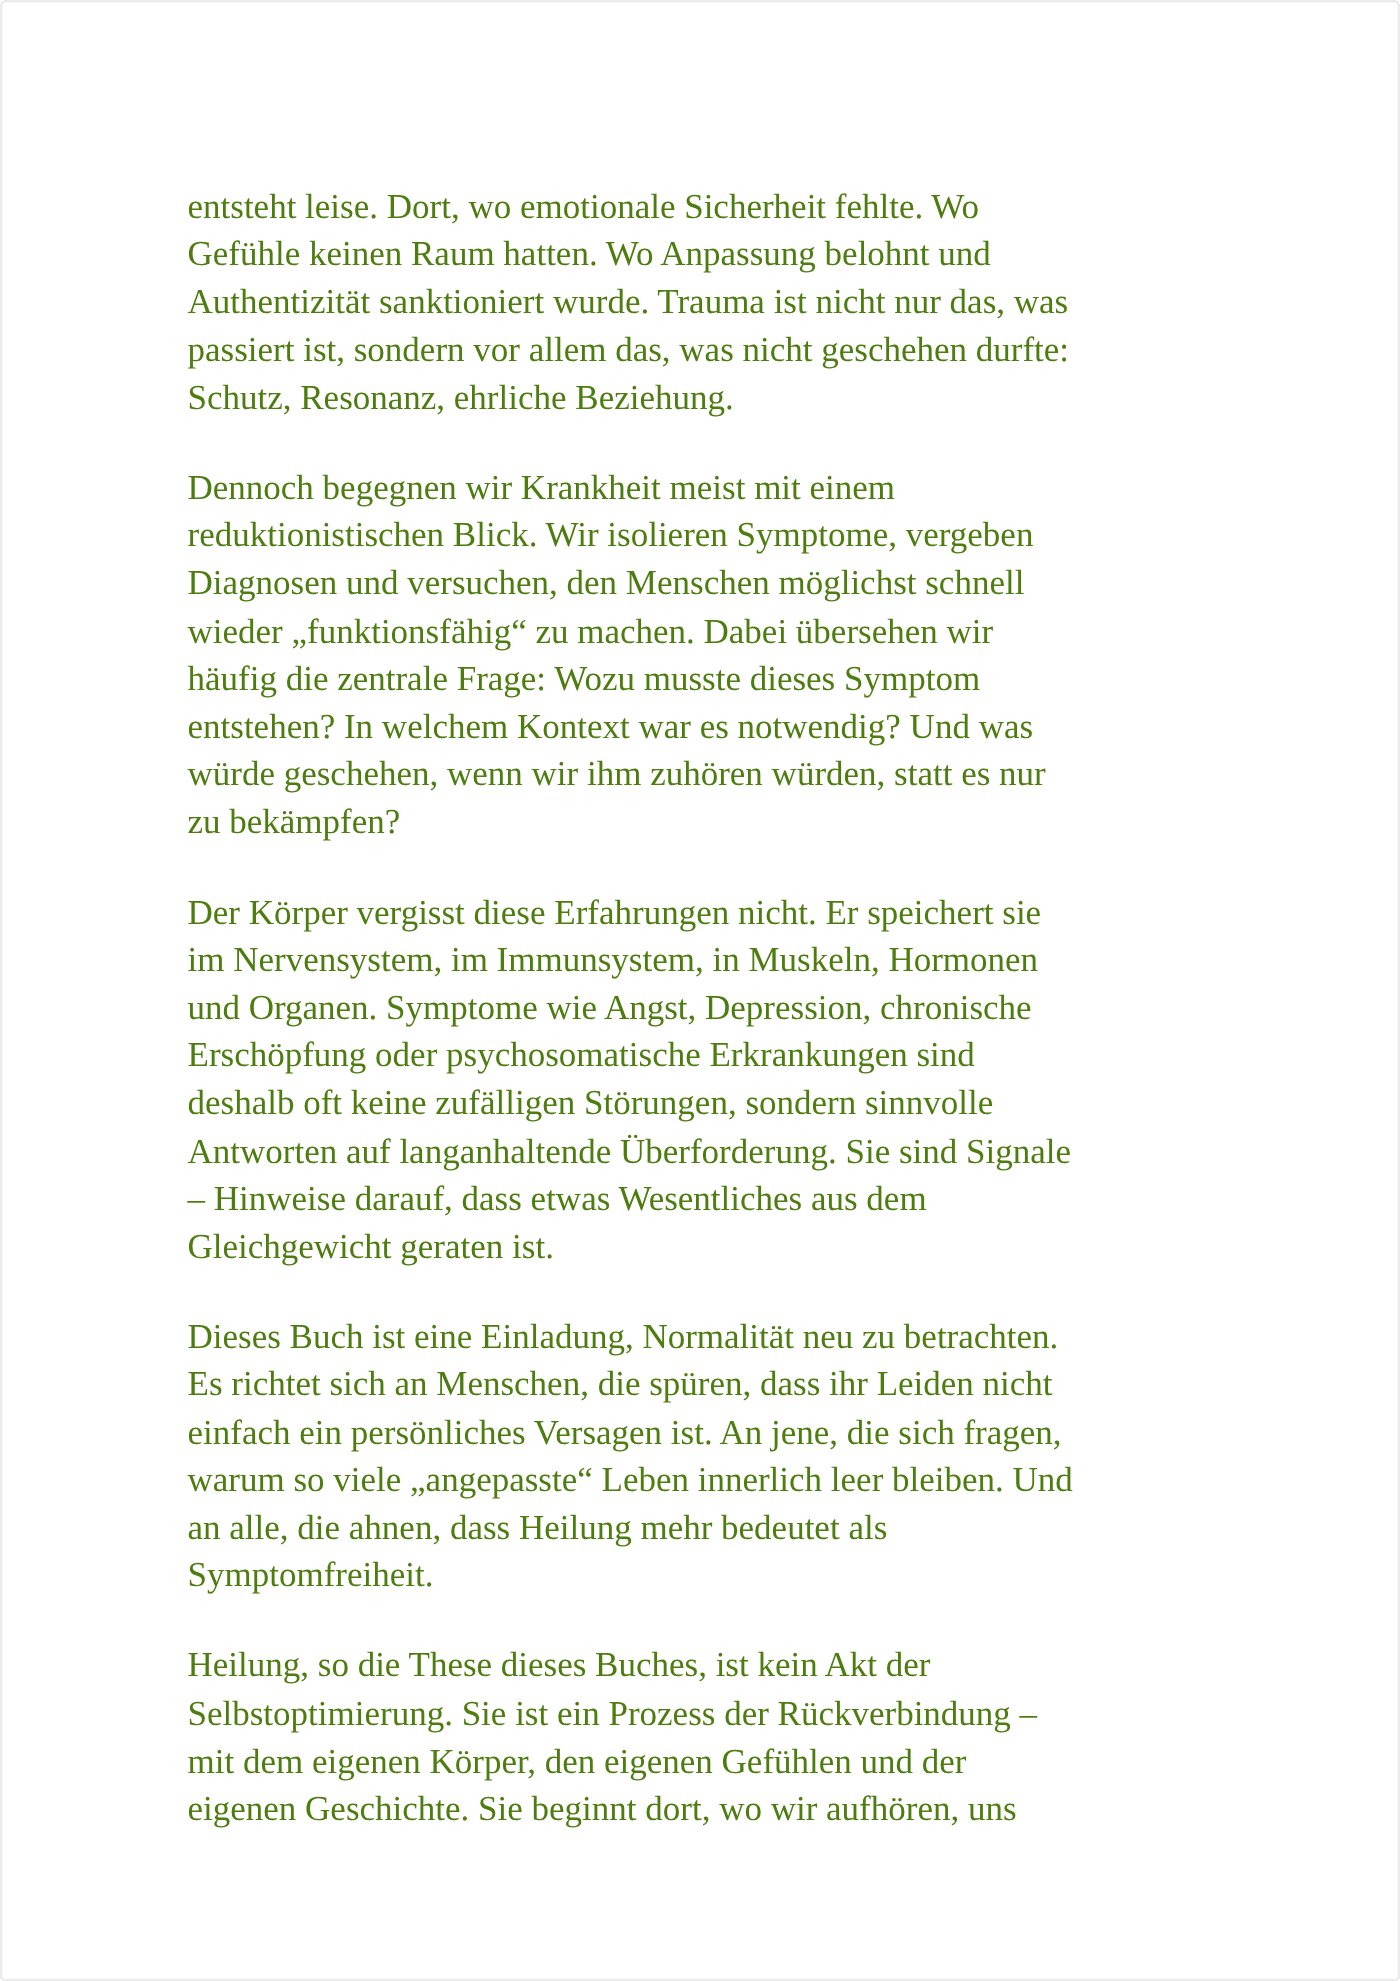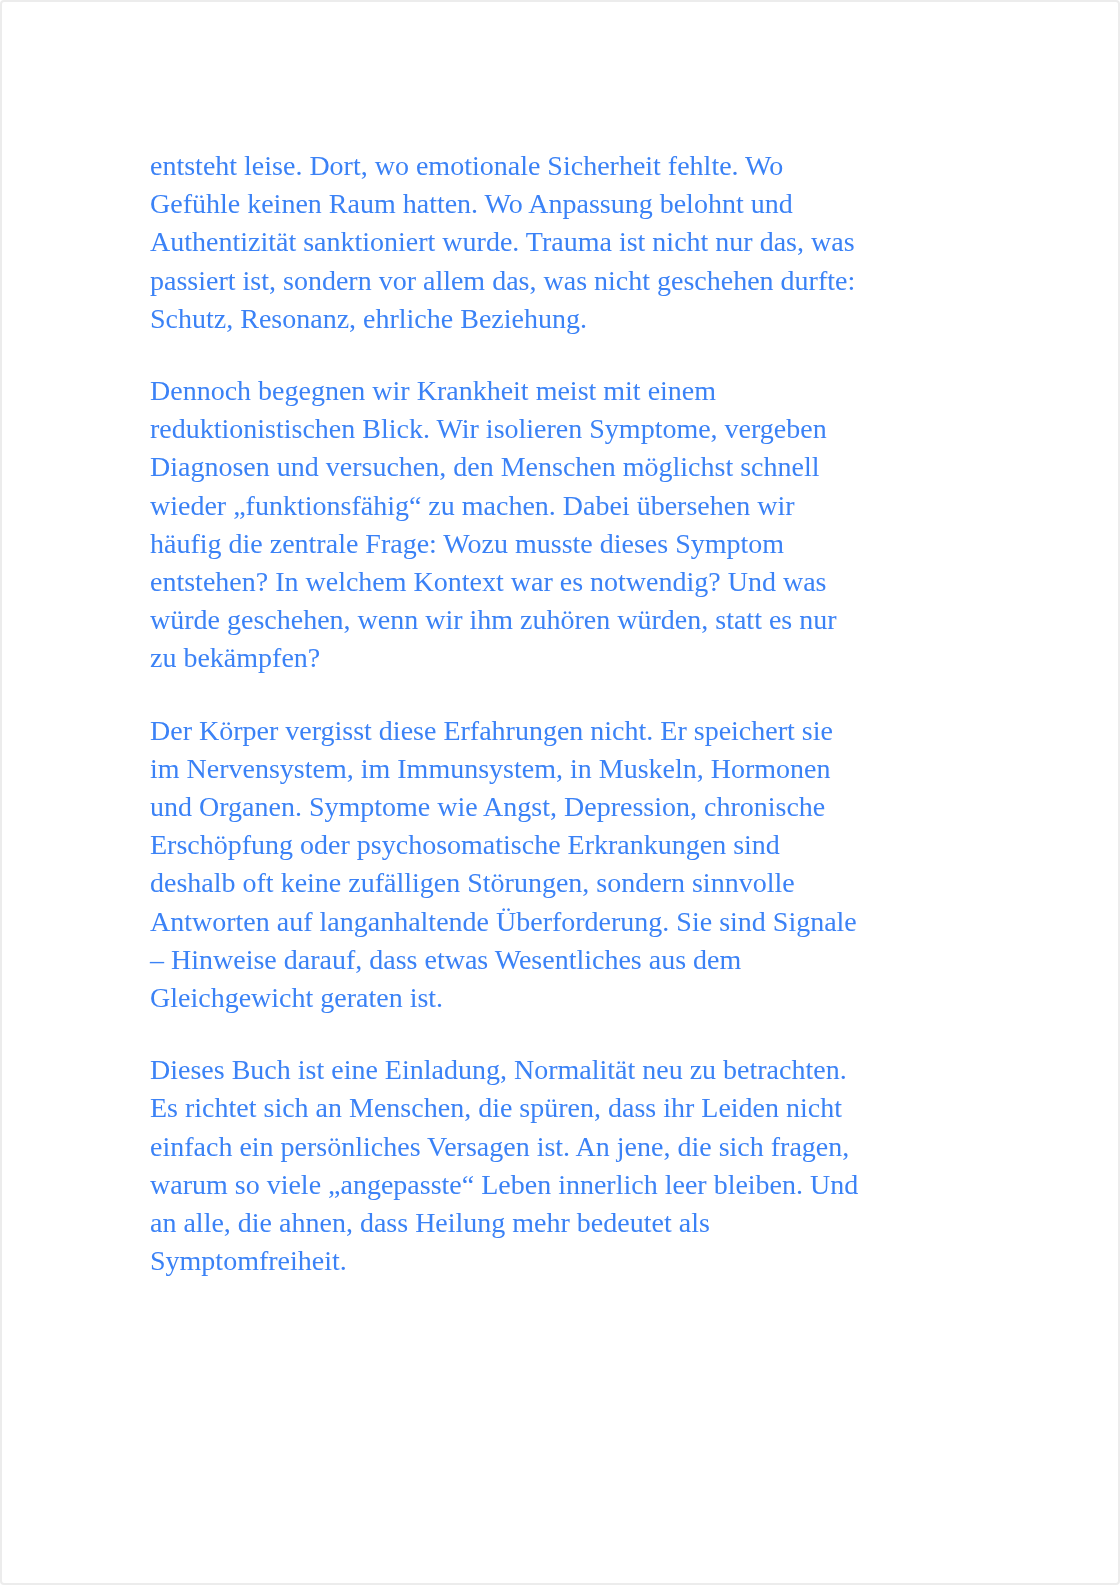--- a/index.html
+++ b/index.html
@@ -20,21 +20,21 @@
   .text-block {
     box-sizing: border-box;
     padding: 145px 120px 0 148px;
     width: 100%;
   }
   .paragraph {
     margin: 0 0 34px 0;
     font-family: "Liberation Serif", "DejaVu Serif", serif;
     font-size: 28px;
     line-height: 38.2px;
-    color: #3b82f6;
+    color: #4d7c0f;
     white-space: pre-line;
     text-align: left;
   }
   .paragraph:last-child {
     margin-bottom: 0;
   }
 </style>
 </head>
 <body>
 
@@ -60,14 +60,18 @@
 deshalb oft keine zufälligen Störungen, sondern sinnvolle
 Antworten auf langanhaltende Überforderung. Sie sind Signale
 – Hinweise darauf, dass etwas Wesentliches aus dem
 Gleichgewicht geraten ist.</p>
     <p class="paragraph">Dieses Buch ist eine Einladung, Normalität neu zu betrachten.
 Es richtet sich an Menschen, die spüren, dass ihr Leiden nicht
 einfach ein persönliches Versagen ist. An jene, die sich fragen,
 warum so viele „angepasste“ Leben innerlich leer bleiben. Und
 an alle, die ahnen, dass Heilung mehr bedeutet als
 Symptomfreiheit.</p>
+    <p class="paragraph">Heilung, so die These dieses Buches, ist kein Akt der
+Selbstoptimierung. Sie ist ein Prozess der Rückverbindung –
+mit dem eigenen Körper, den eigenen Gefühlen und der
+eigenen Geschichte. Sie beginnt dort, wo wir aufhören, uns</p>
   </main>
 </div>
 
 </body></html>

